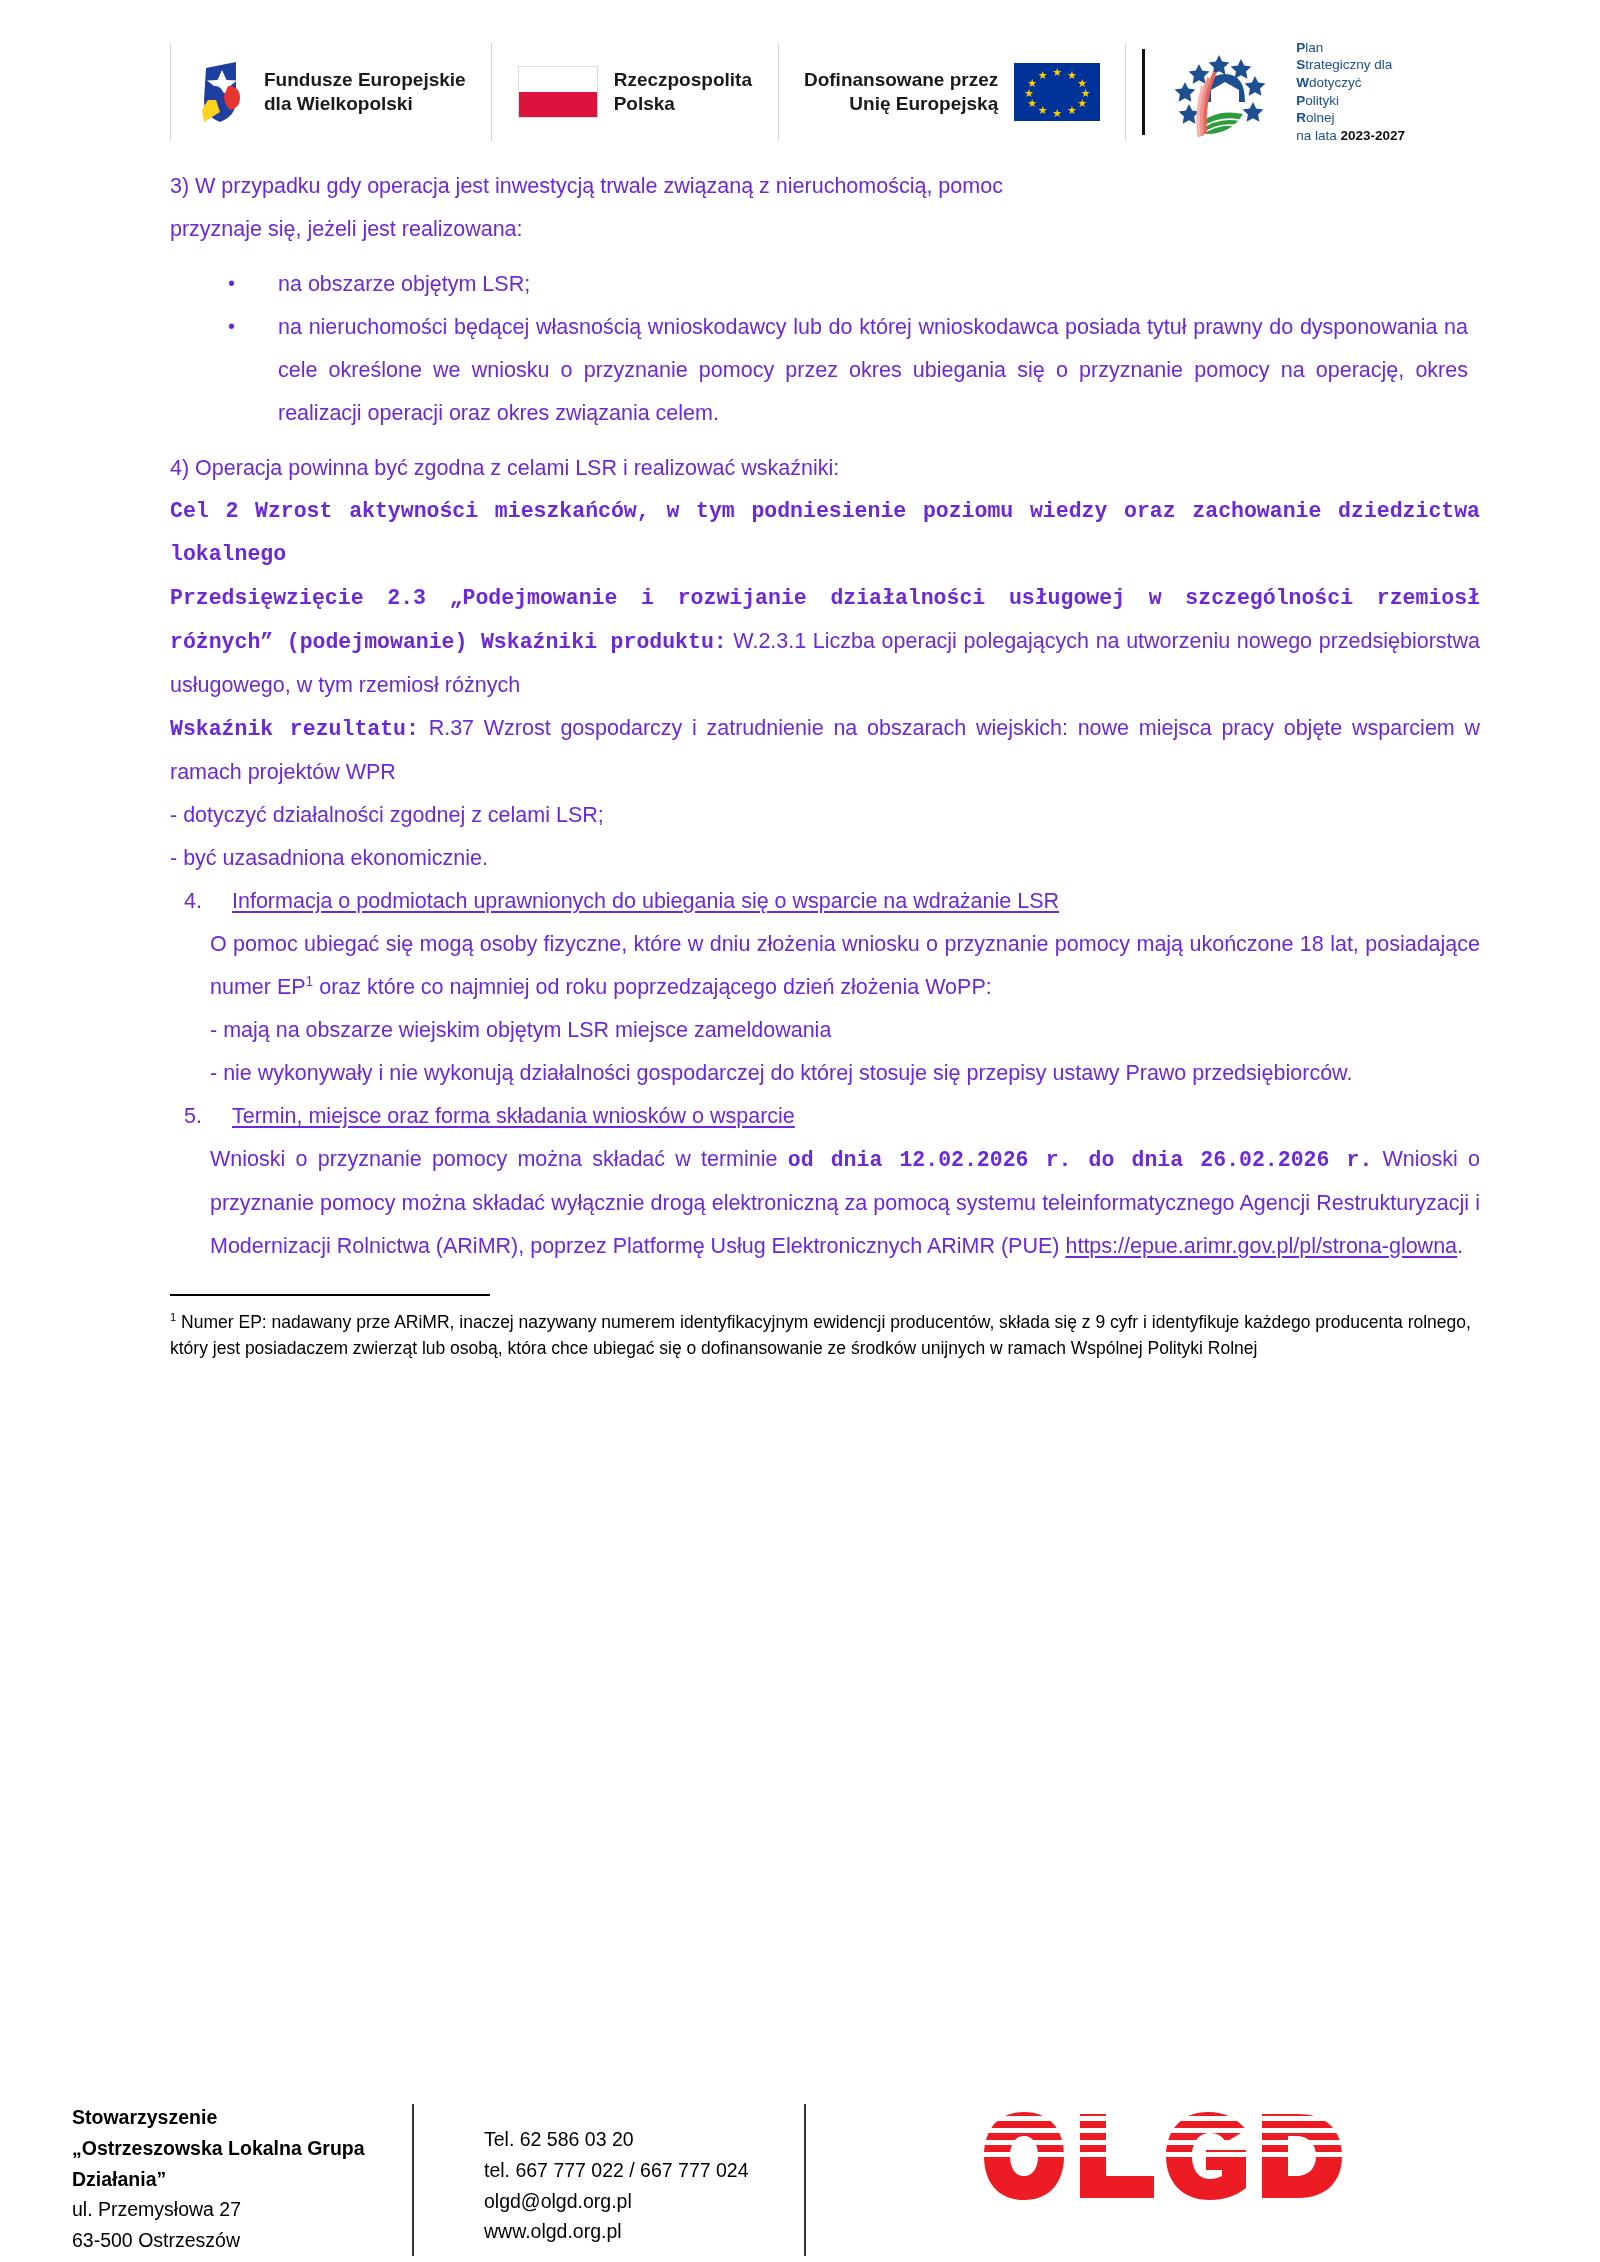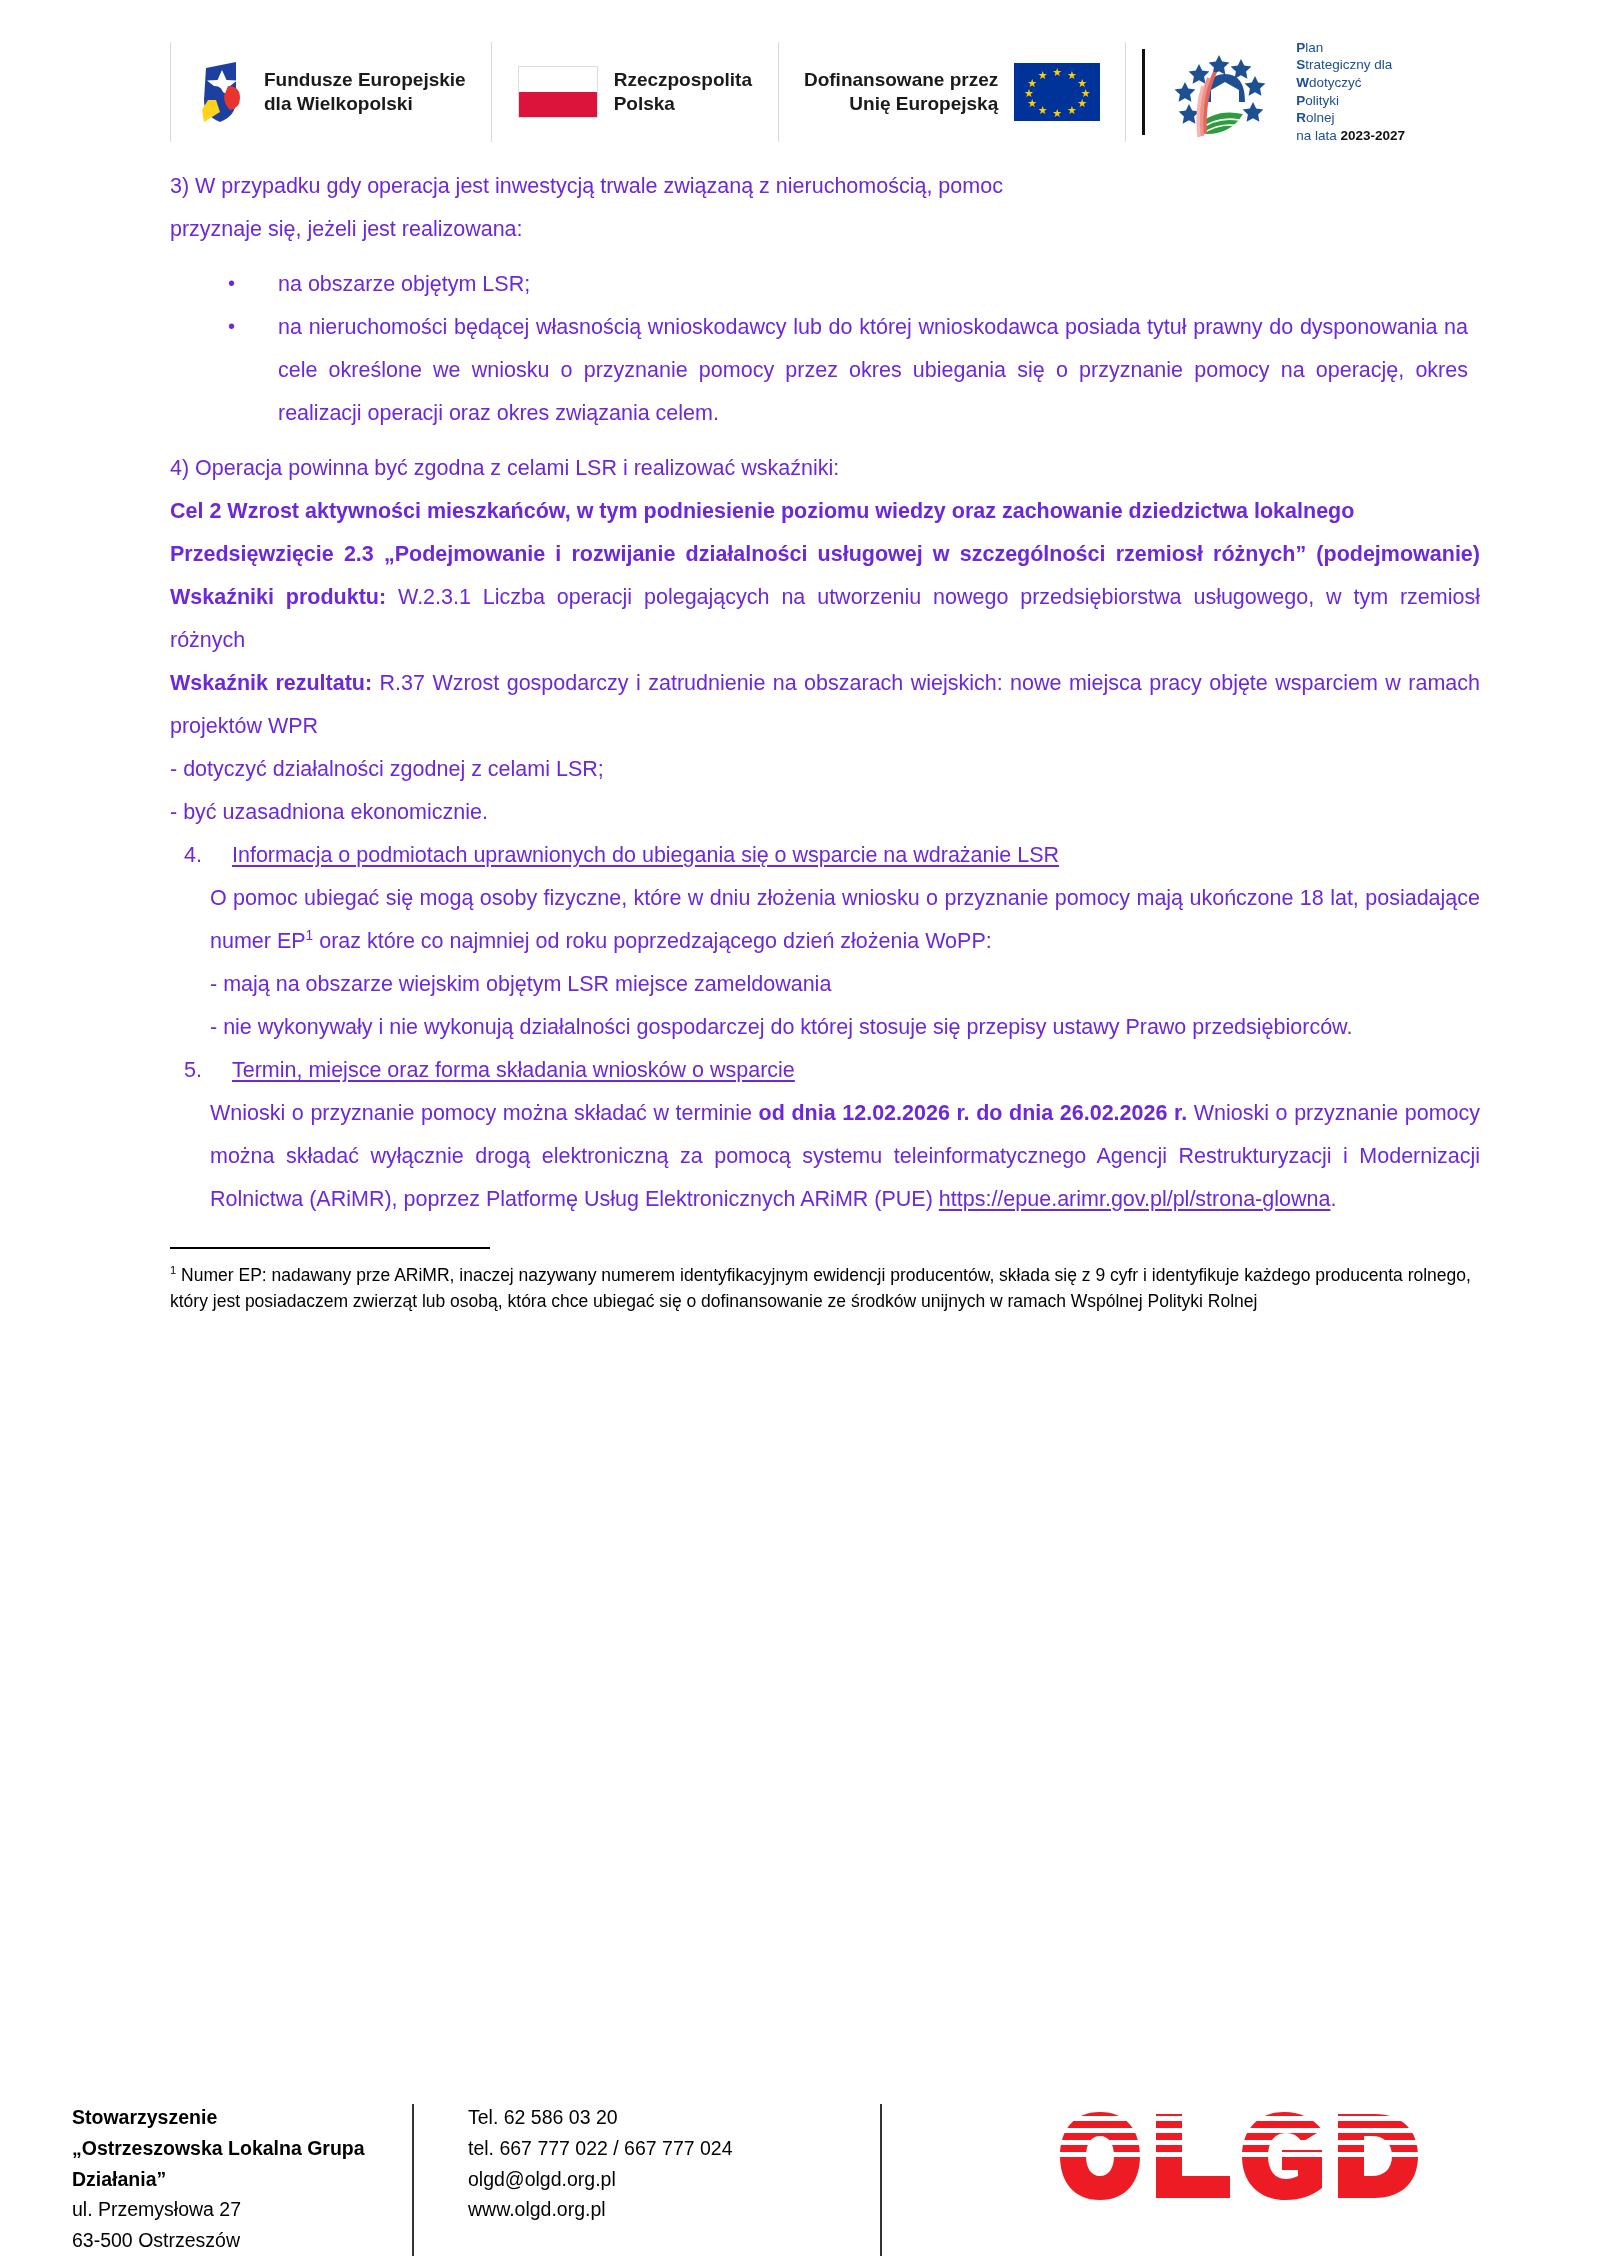--- a/index.html
+++ b/index.html
@@ -107,21 +107,21 @@
     font-size: 21.5px;
     line-height: 2.0;
     color: #6d28d9;
   }
   .p {
     margin: 0 0 0 0;
     text-align: justify;
     text-justify: inter-word;
   }
   .p.nojust { text-align: left; }
-  .b { font-weight: 700; }
+  .b { font-weight: 700; font-family: Liberation Mono, monospace; }
   .u { text-decoration: underline; text-underline-offset: 3px; }
 
   
   ul.bullets {
     list-style: none;
     margin: 12px;
     padding: 0 0 0 0;
   }
   ul.bullets > li {
     position: relative;
@@ -187,21 +187,21 @@
     align-items: flex-start;
     padding: 18px 0 0 0;
   }
   .footer-col {
     padding: 0 40px;
     font-size: 19.5px;
     line-height: 1.58;
     position: relative;
   }
   .footer-col.c1 { width: 412px; padding-left: 72px; }
-  .footer-col.c2 { width: 466px; padding-left: 54px; }
+  .footer-col.c2 { width: 390px; padding-left: 70px; margin-top: 22px; }
   .footer-col.c3 { flex: 1; padding-left: 60px; }
   .vline {
     width: 2px;
     background: #333333;
     height: 152px;
     margin-top: 2px;
     flex: 0 0 auto;
   }
   .footer-col .bold { font-weight: 700; }
 

